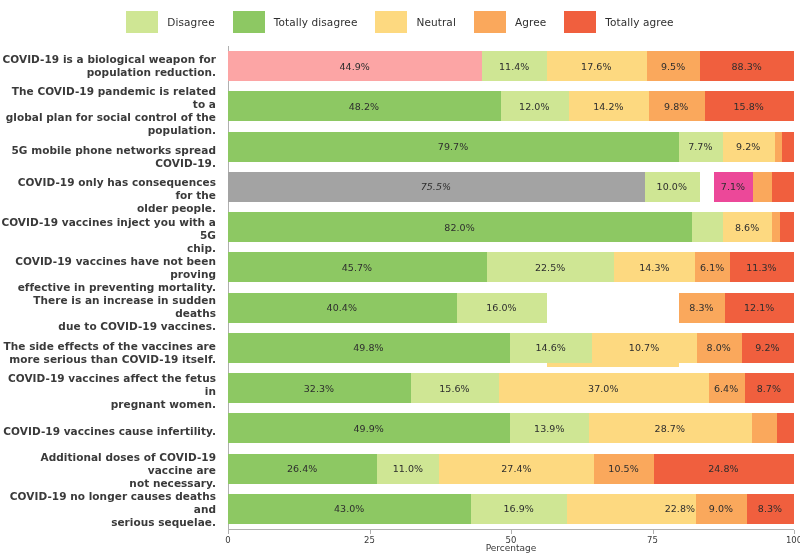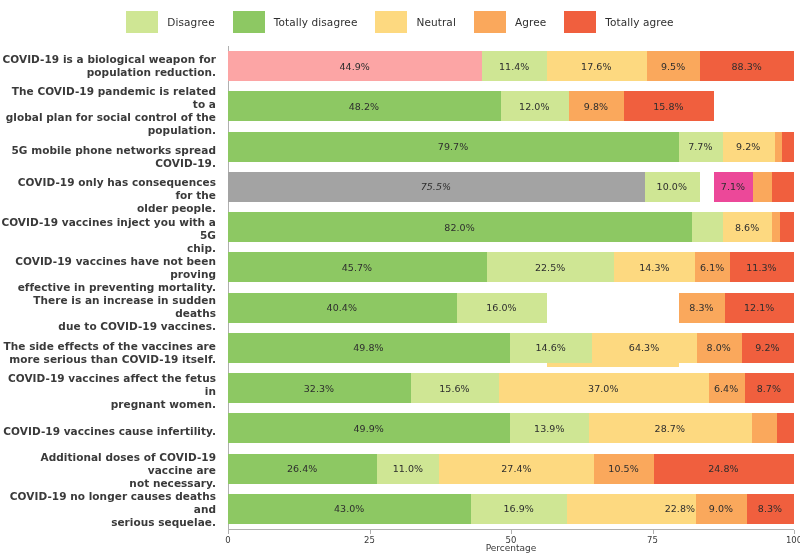--- a/index.html
+++ b/index.html
@@ -163,20 +163,23 @@
       </div>
     </div>
     <div class="row">
       <div class="bar">
         <div class="seg" title="Totally disagree 48.2%" style="width: 48.2%; background: rgb(141, 200, 99);">
           <span class="seg-label">48.2%</span>
         </div>
         <div class="seg" title="Disagree 12%" style="width: 12%; background: rgb(207, 230, 148);">
           <span class="seg-label">12.0%</span>
         </div>
+        <div class="seg" title="Neutral 14.2%" style="width: 14.2%; background: rgb(253, 217, 128);">
+          <span class="seg-label">14.2%</span>
+        </div>
         <div class="seg" title="Agree 9.8%" style="width: 9.8%; background: rgb(250, 168, 92);">
           <span class="seg-label">9.8%</span>
         </div>
         <div class="seg" title="Totally agree 15.8%" style="width: 15.8%; background: rgb(240, 95, 62);">
           <span class="seg-label">15.8%</span>
         </div>
       </div>
     </div>
     <div class="row">
       <div class="bar">
@@ -261,21 +264,21 @@
     </div>
     <div class="row">
       <div class="bar">
         <div class="seg" title="Totally disagree 49.8%" style="width: 49.8%; background: rgb(141, 200, 99);">
           <span class="seg-label">49.8%</span>
         </div>
         <div class="seg" title="Disagree 14.6%" style="width: 14.6%; background: rgb(207, 230, 148);">
           <span class="seg-label">14.6%</span>
         </div>
         <div class="seg" title="Neutral 18.4%" style="width: 18.4%; background: rgb(253, 217, 128);">
-          <span class="seg-label">64.3%</span>
+          <span class="seg-label">10.7%</span>
         </div>
         <div class="seg" title="Agree 8%" style="width: 8%; background: rgb(250, 168, 92);">
           <span class="seg-label">8.0%</span>
         </div>
         <div class="seg" title="Totally agree 9.2%" style="width: 9.2%; background: rgb(240, 95, 62);">
           <span class="seg-label">9.2%</span>
         </div>
       </div>
     </div>
     <div class="row">

